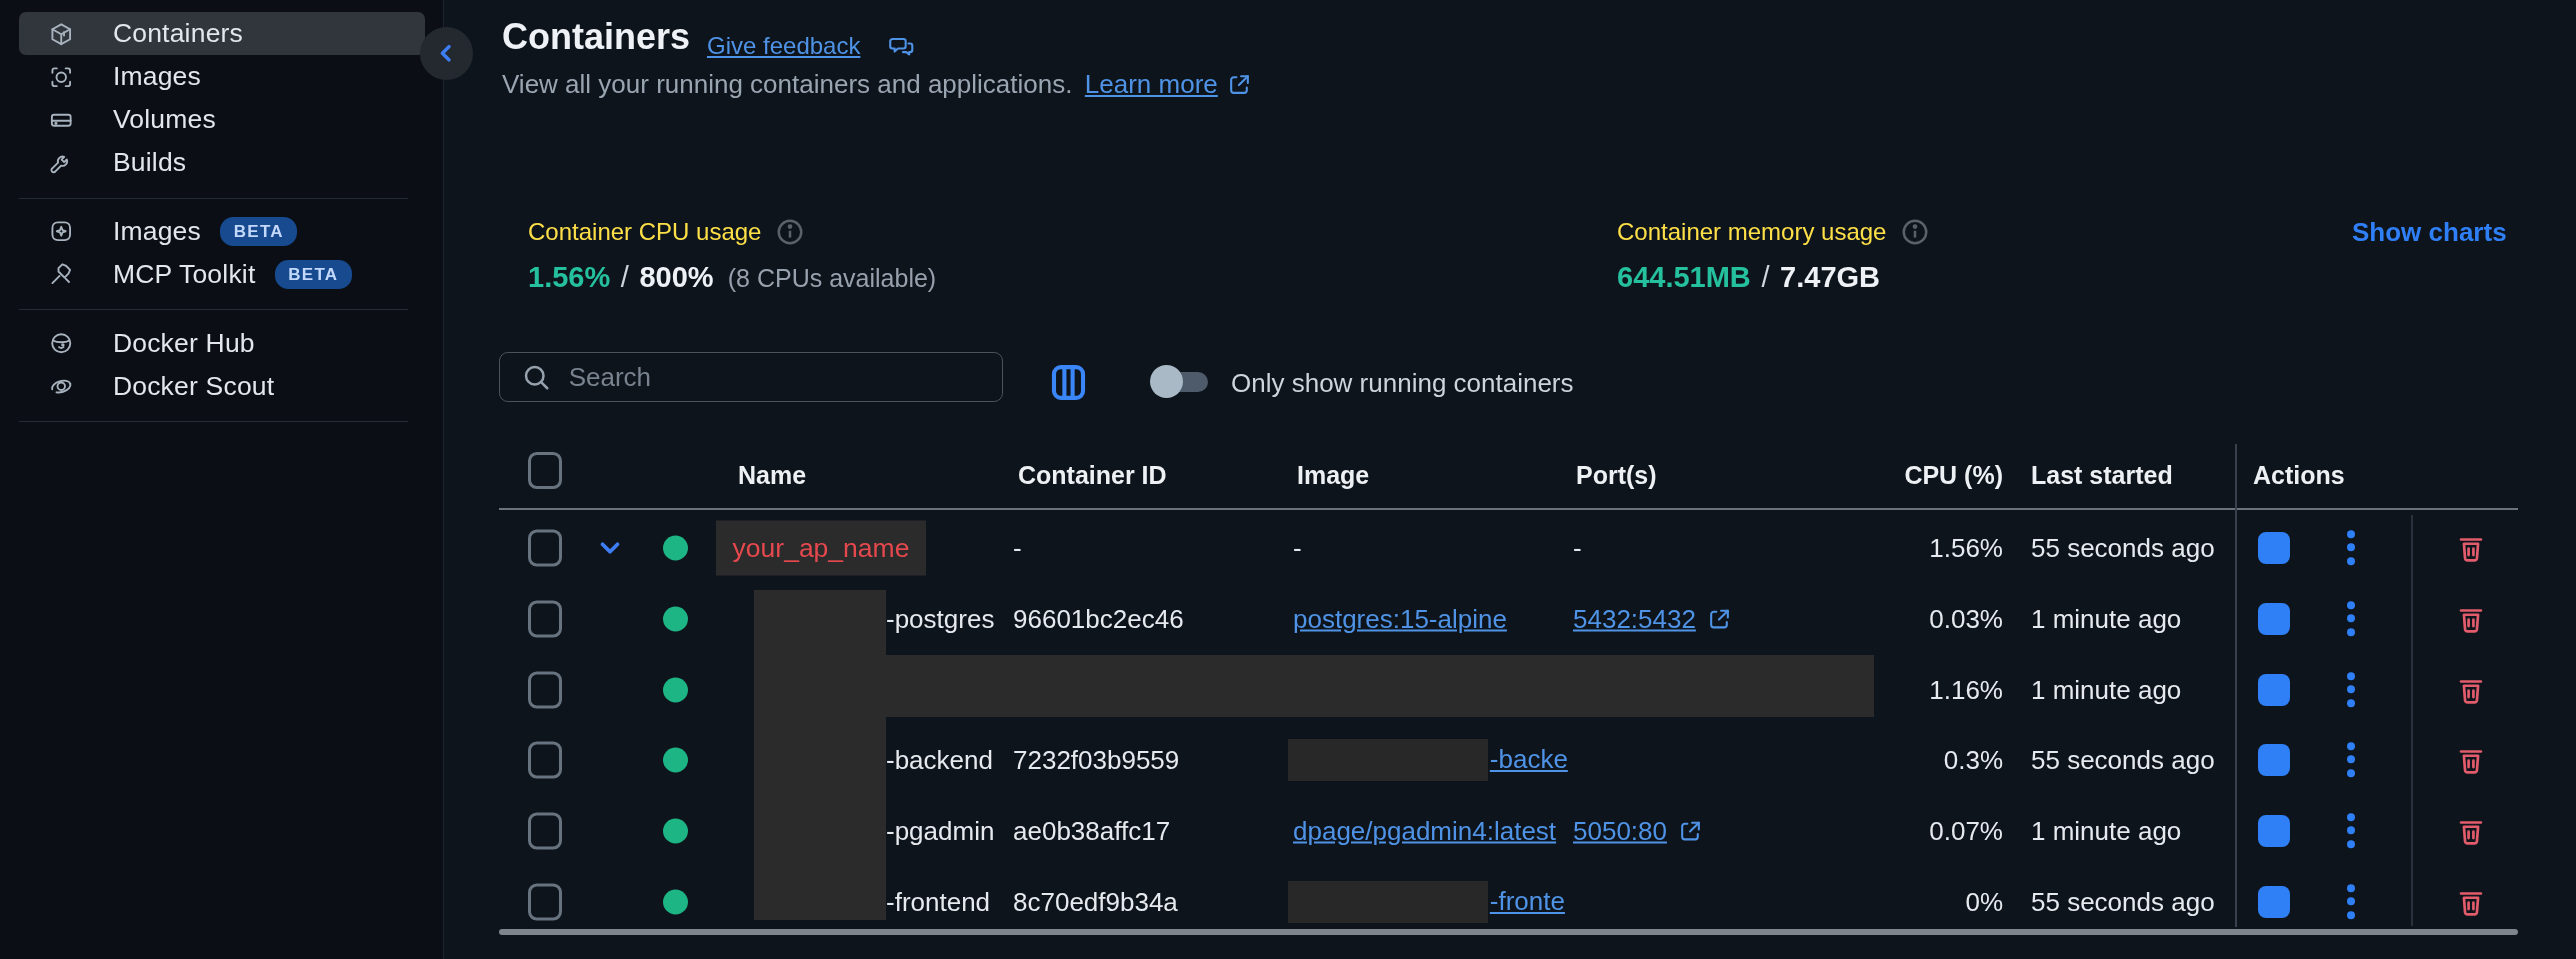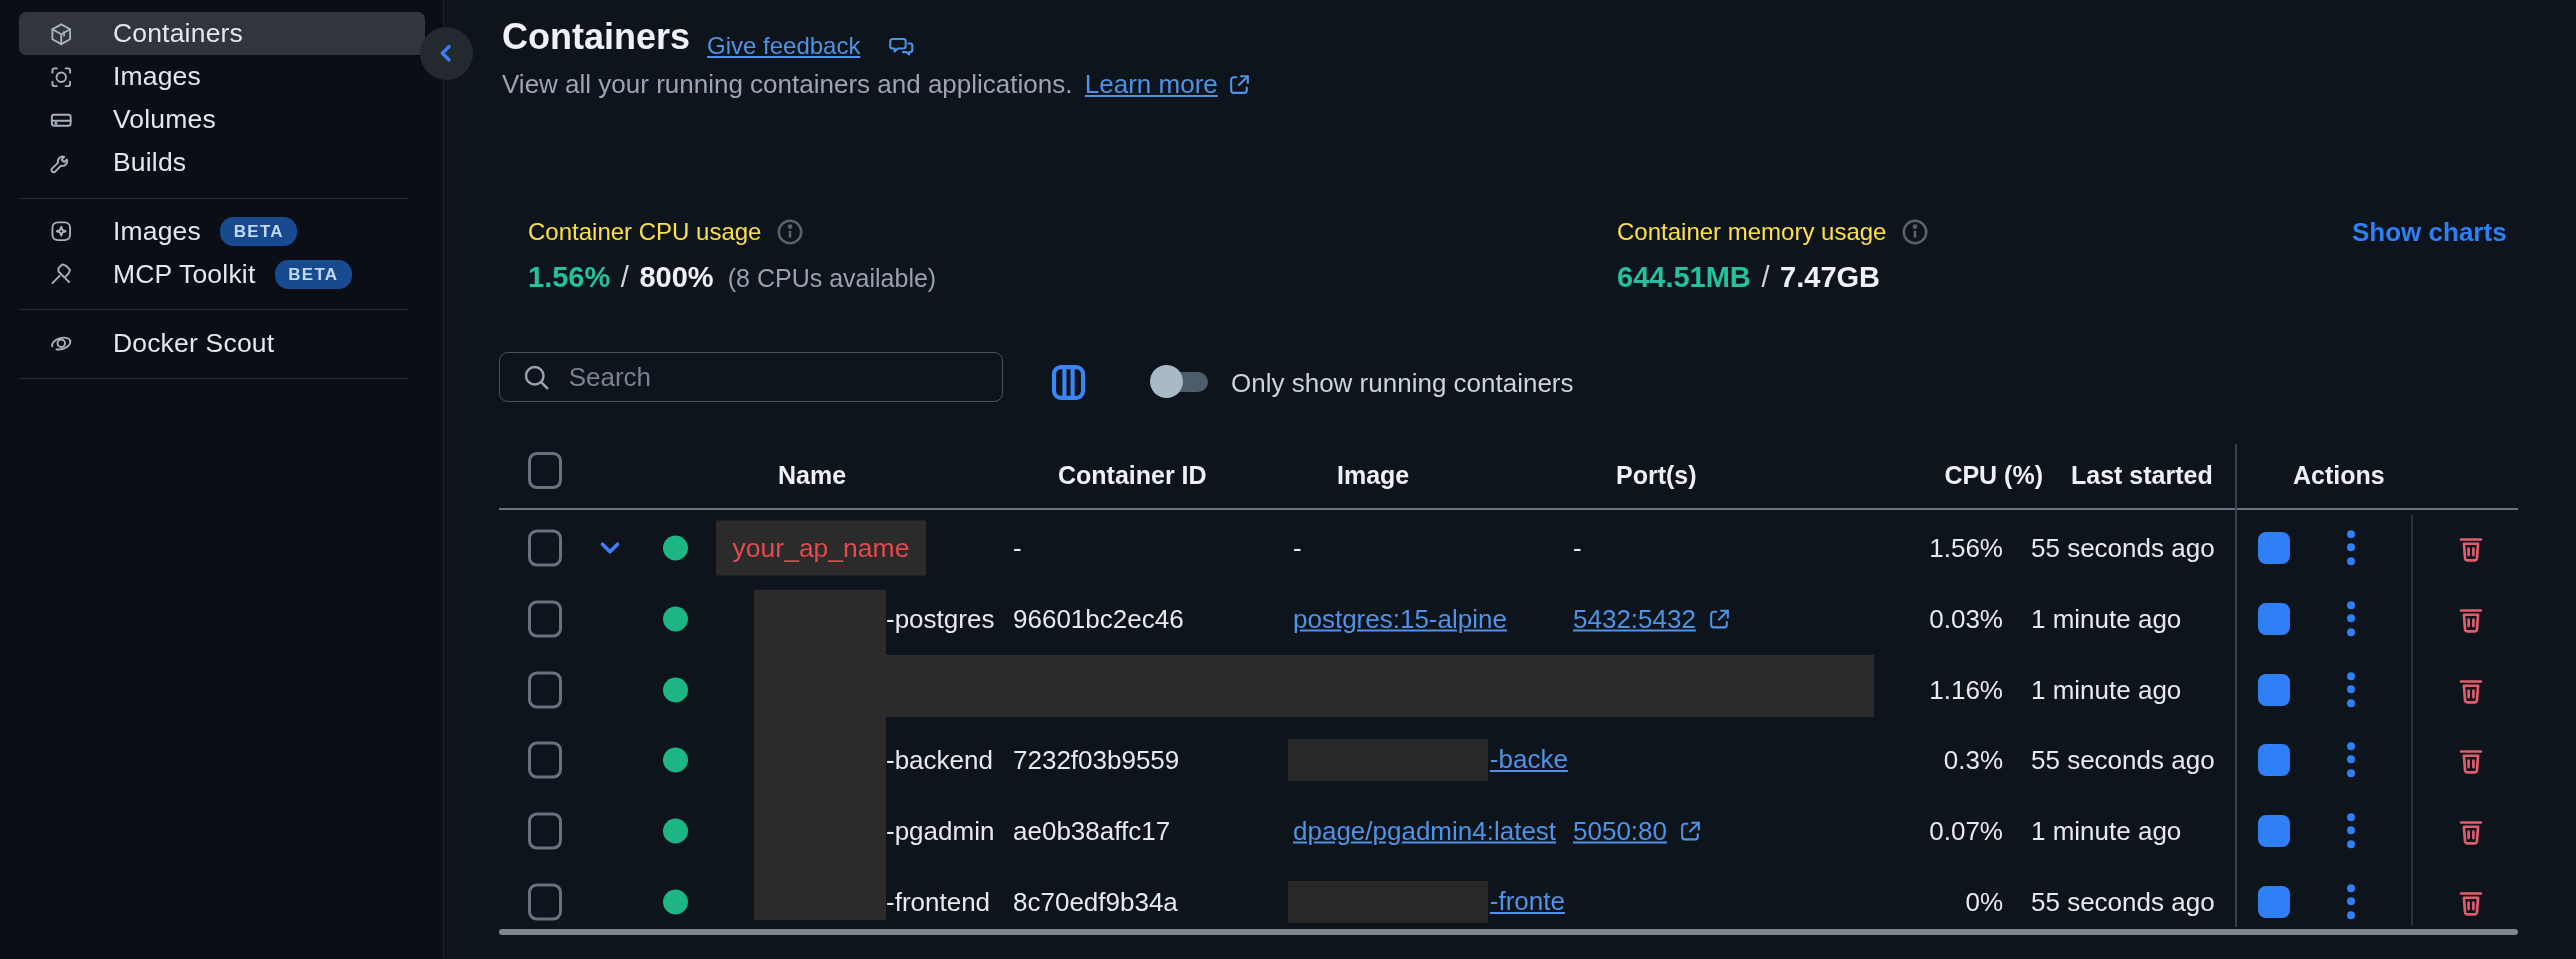--- a/index.html
+++ b/index.html
@@ -70,21 +70,21 @@
   .columns-btn svg { width:41px; height:41px; stroke:#3b86f7; fill:none; stroke-width:2.4;
     stroke-linecap:round; }
   .toggle { position:absolute; left:1150px; top:365px; width:58px; height:34px; cursor:pointer; }
   .toggle-track { position:absolute; left:7px; top:7px; width:51px; height:20.3px;
     background:#4d5b6a; border-radius:10.6px; }
   .toggle-knob { position:absolute; left:0; top:0; width:33px; height:33px; border-radius:50%;
     background:#a9b9c6; }
   .toggle-label { position:absolute; left:1231px; top:368px; font-size:26px; color:#ccd4dc; }
 
   
-  .th { position:absolute; top:461px; font-size:25px; font-weight:bold; color:#eef1f4; white-space:nowrap;margin-left:40px; }
+  .th { position:absolute; top:461px; font-size:25px; font-weight:bold; color:#eef1f4; white-space:nowrap; }
   .th-name { left:738px; } .th-id { left:1018px; } .th-img { left:1297px; } .th-ports { left:1576px; }
   .th-cpu { left:1855px; width:148px; text-align:right; }
   .th-last { left:2031px; } .th-actions { left:2253px; }
   .checkbox { width:34px; height:37px; border:3.5px solid #67737f; border-radius:8.8px;
     background:transparent; cursor:pointer; }
   .header-check { position:absolute; left:528px; top:452px; }
   .header-border { position:absolute; left:499px; top:508px; width:2019px; height:1.8px; background:#6a737e; }
   .vdiv1 { position:absolute; left:2235px; top:444px; width:1.8px; height:483px; background:#39424c; }
   .vdiv2 { position:absolute; left:2411px; top:515px; width:1.8px; height:411px; background:#29323c; }
   .hscrollbar { position:absolute; left:499px; top:929px; width:2019px; height:6.2px;
@@ -171,20 +171,29 @@
         <path d="M4 20l6.5-6.5"></path>
         <path d="M9.5 6.5L13 3l3.5 1.5L20 8l-1.5 3.5L15 15l-5.5-5.5z"></path>
         <path d="M16 16l3 3"></path>
       </svg>
     <span class="nav-label">MCP Toolkit</span>
     <span class="beta">BETA</span>
   </div>
   <div class="nav-divider"></div>
   <div class="nav-item">
     <svg viewBox="0 0 24 24">
+        <circle cx="12" cy="12" r="8.2"></circle>
+        <path d="M4.5 9.5c4 2.2 11 2.2 15 0"></path>
+        <path d="M10 15.5c1 .8 3 .8 4 0"></path>
+        <circle cx="13.5" cy="13.5" r="0.7" fill="#a9b3bf"></circle>
+      </svg>
+    <span class="nav-label">Docker Hub</span>
+  </div>
+  <div class="nav-item">
+    <svg viewBox="0 0 24 24">
         <circle cx="12" cy="12" r="3.4"></circle>
         <path d="M3.8 14.8c-.8-2.6 2.1-5.8 6.6-7.2 4.5-1.4 8.9-.4 9.8 2.2"></path>
         <path d="M20.2 9.8c.8 2.6-2.1 5.8-6.6 7.2-2.1.7-4.2.8-5.9.5"></path>
       </svg>
     <span class="nav-label">Docker Scout</span>
   </div>
   <div class="nav-divider"></div>
 </nav>
 
 <div class="collapse-btn">

